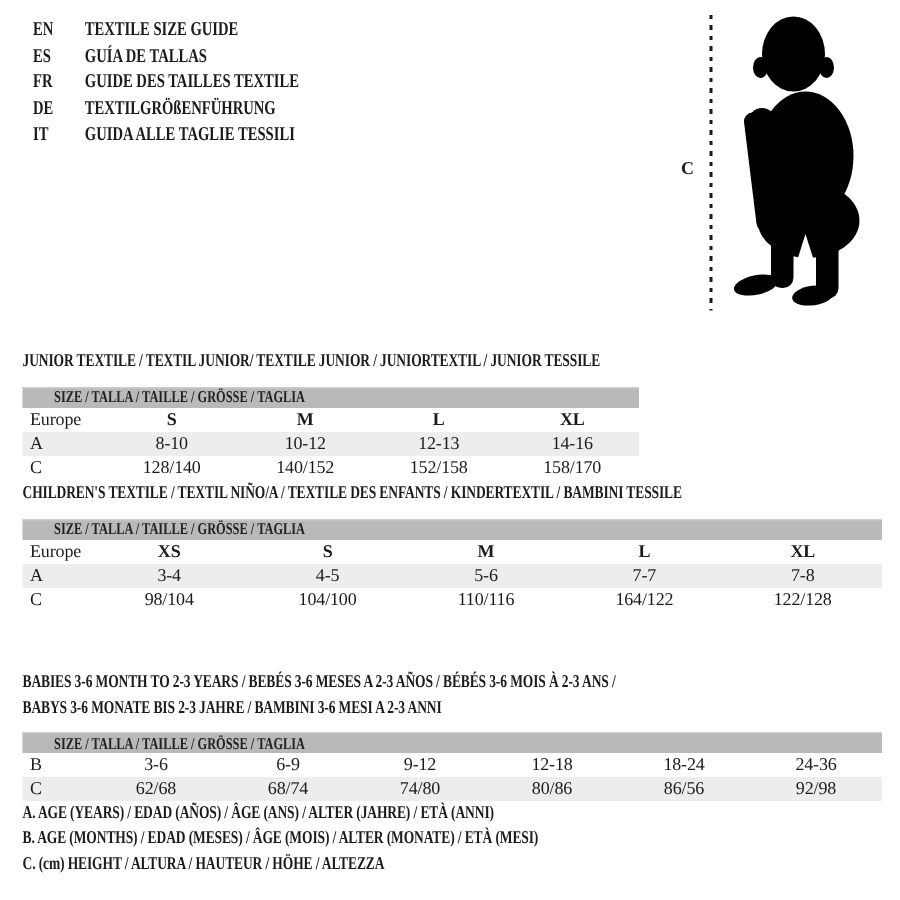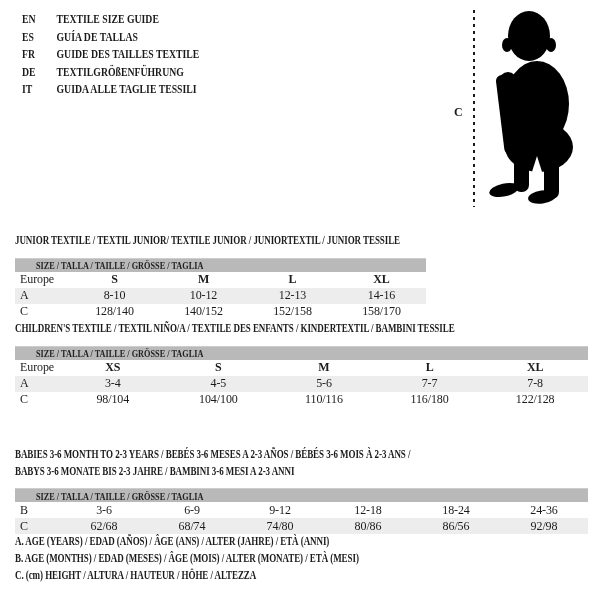--- a/index.html
+++ b/index.html
@@ -24,21 +24,21 @@
 
   
   .tbl-block{position:absolute;left:15px;}
   #tbl-0{top:232px;width:411px;}
   #tbl-1{top:320px;width:573px;}
   #tbl-2{top:446px;width:573px;}
   .tbl-title{font-size:12px;font-weight:bold;line-height:16.5px;letter-spacing:-0.1px;
     transform:scaleX(0.75);transform-origin:0 50%;white-space:nowrap;}
   .size-bar{height:14px;margin-top:9px;background:#b9b9b9;border-top:1px solid #cdcdcd;
     display:flex;align-items:center;padding-left:21px;font-size:11px;font-weight:bold;color:#222;}
-  .trow{display:flex;height:16px;align-items:center;font-size:12px;letter-spacing:-0.1px;}
+  .trow{display:flex;height:16px;font-size:12px;letter-spacing:-0.1px;}
   .trow.shaded{background:#ededed;}
   .rlabel{width:45px;padding-left:5px;flex:0 0 auto;}
   #tbl-0 .rlabel{width:55px;}
   .cell{flex:1;text-align:center;}
   .sizes-row .cell{font-weight:bold;}
 
   
   .footnotes{position:absolute;left:15px;top:533px;}
   .footnote{font-size:12px;font-weight:bold;line-height:17px;letter-spacing:-0.1px;
     transform:scaleX(0.75);transform-origin:0 50%;white-space:nowrap;}
@@ -138,21 +138,21 @@
         <span class="cell">4-5</span>
         <span class="cell">5-6</span>
         <span class="cell">7-7</span>
         <span class="cell">7-8</span>
       </div>
       <div class="trow">
         <span class="rlabel">C</span>
         <span class="cell">98/104</span>
         <span class="cell">104/100</span>
         <span class="cell">110/116</span>
-        <span class="cell">116/180</span>
+        <span class="cell">164/122</span>
         <span class="cell">122/128</span>
       </div>
     </div>
   <div class="tbl-block" id="tbl-2">
       <div class="tbl-title">BABIES 3-6 MONTH TO 2-3 YEARS / BEBÉS 3-6 MESES A 2-3 AÑOS / BÉBÉS 3-6 MOIS À 2-3 ANS /</div>
       <div class="tbl-title">BABYS 3-6 MONATE BIS 2-3 JAHRE / BAMBINI 3-6 MESI A 2-3 ANNI</div>
       <div class="size-bar">
         <span class="cond">SIZE / TALLA / TAILLE / GRÖSSE / TAGLIA</span>
       </div>
       <div class="trow">

